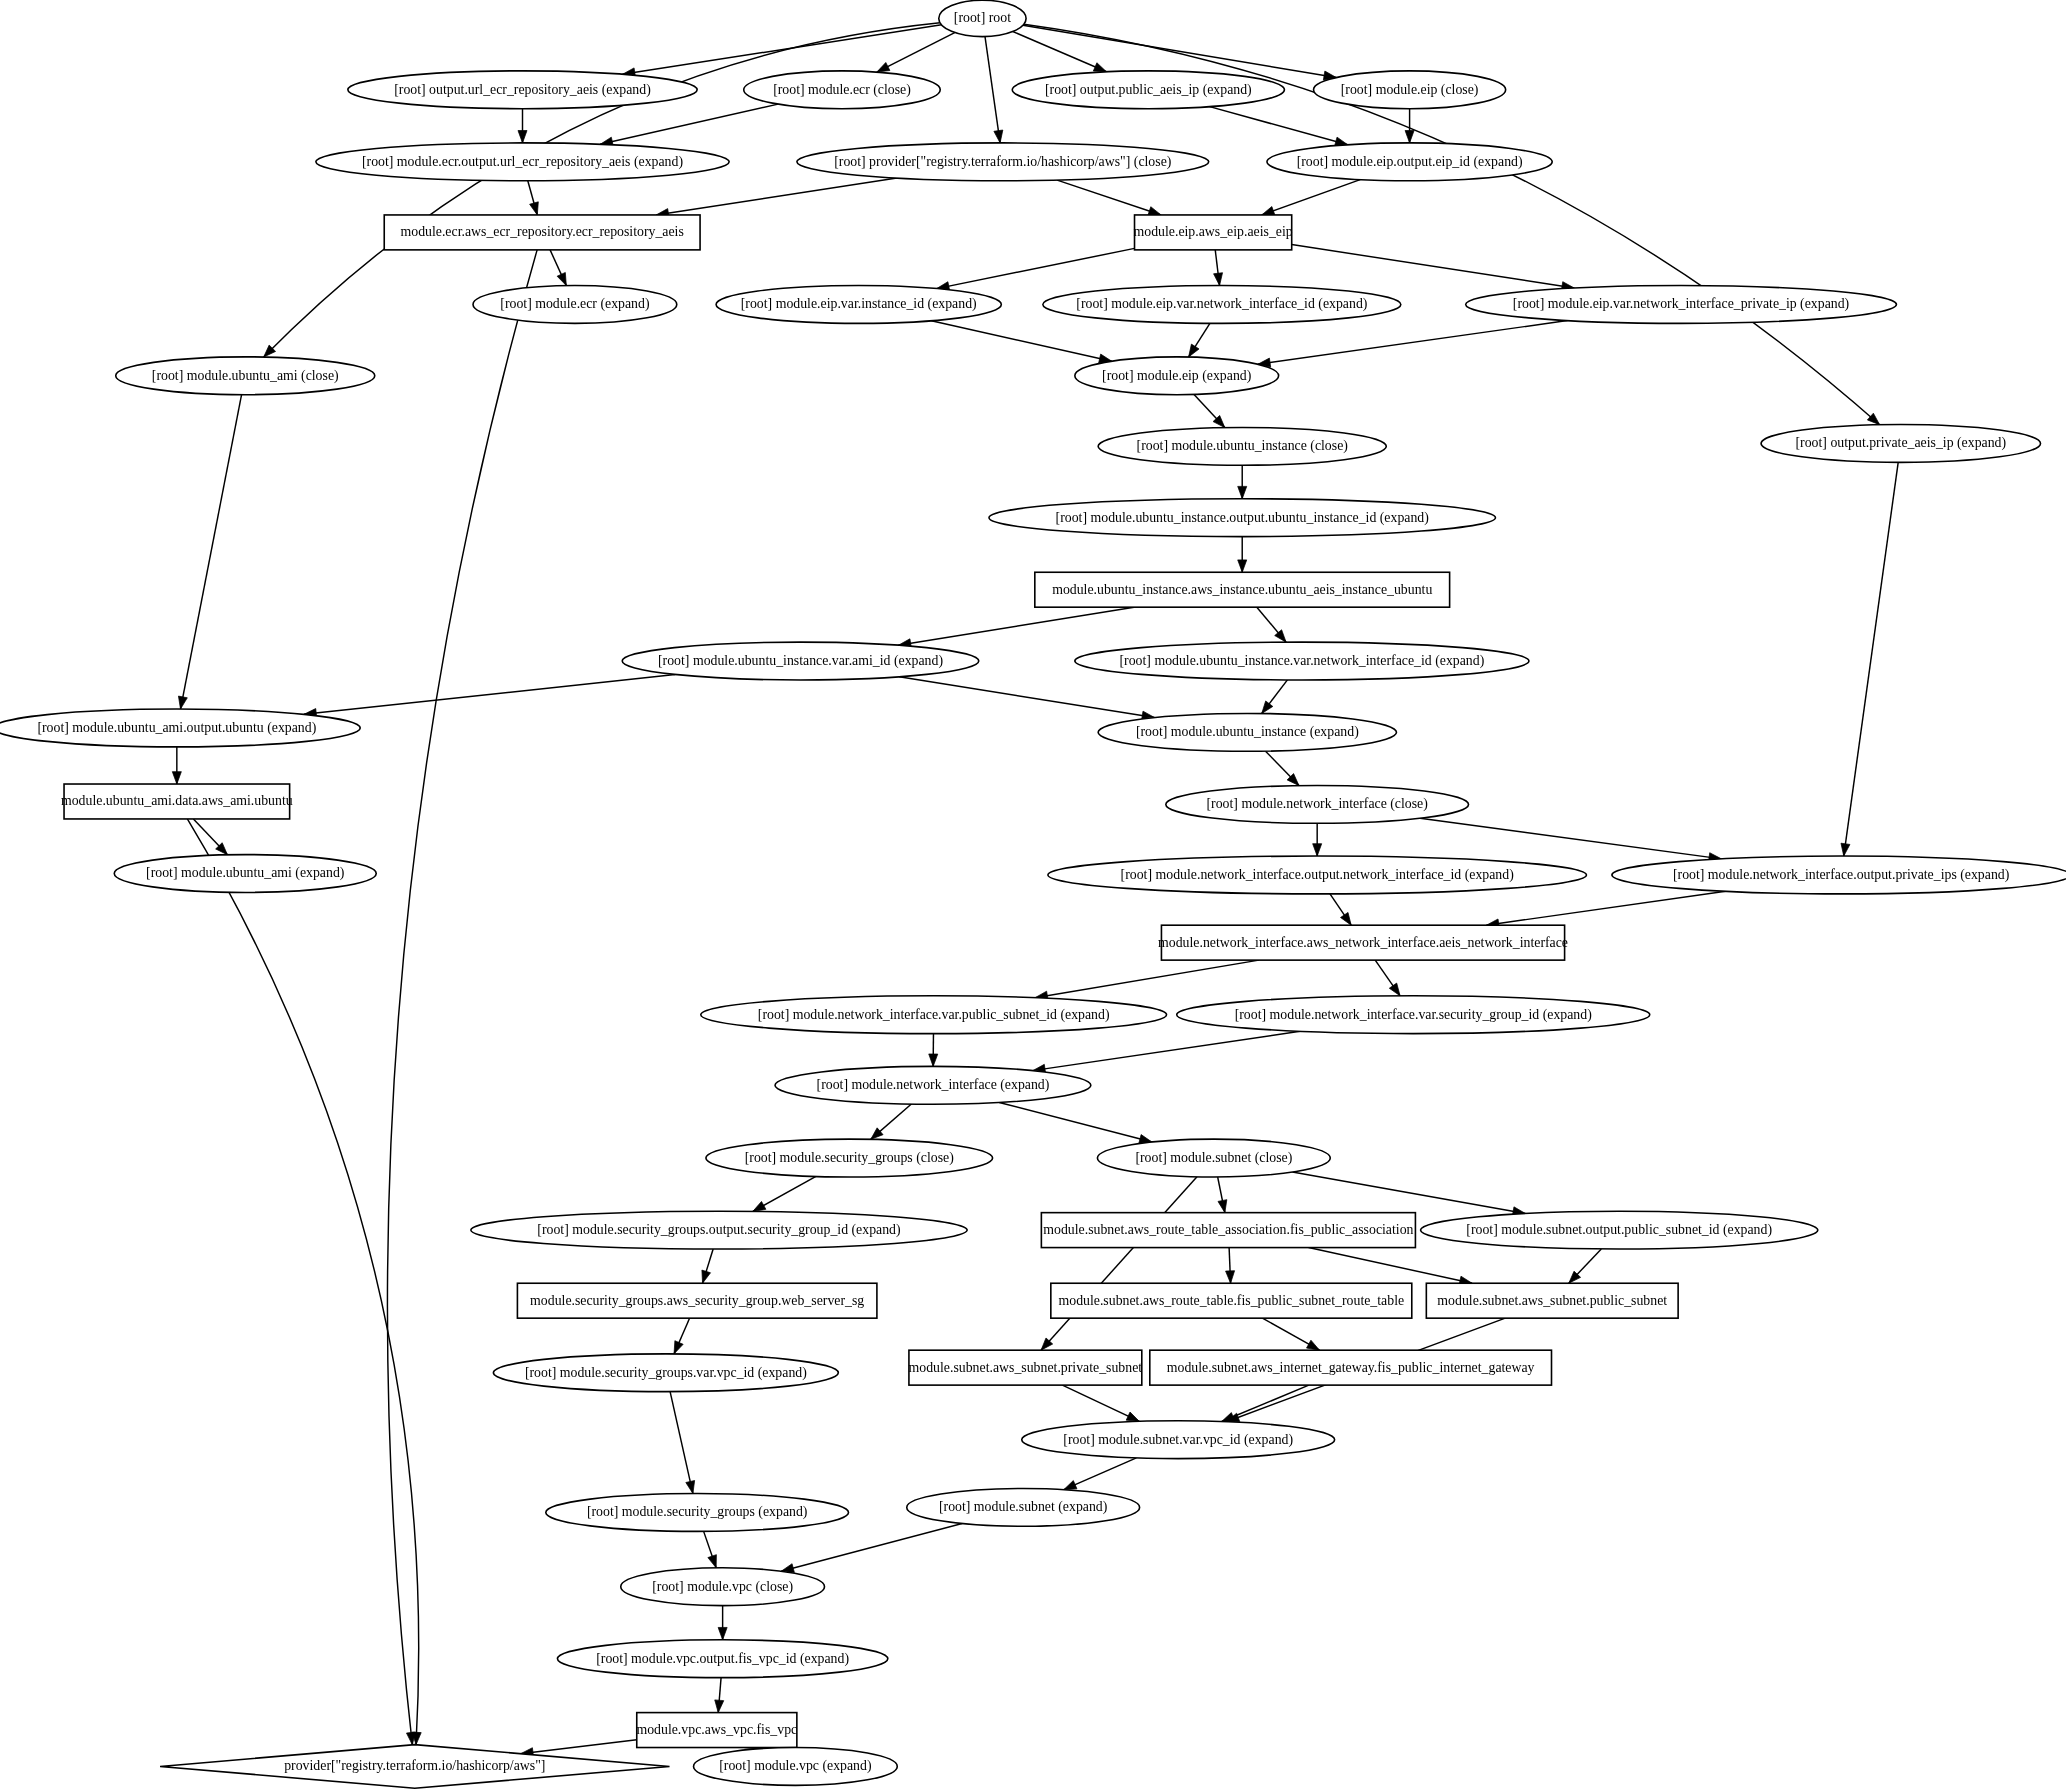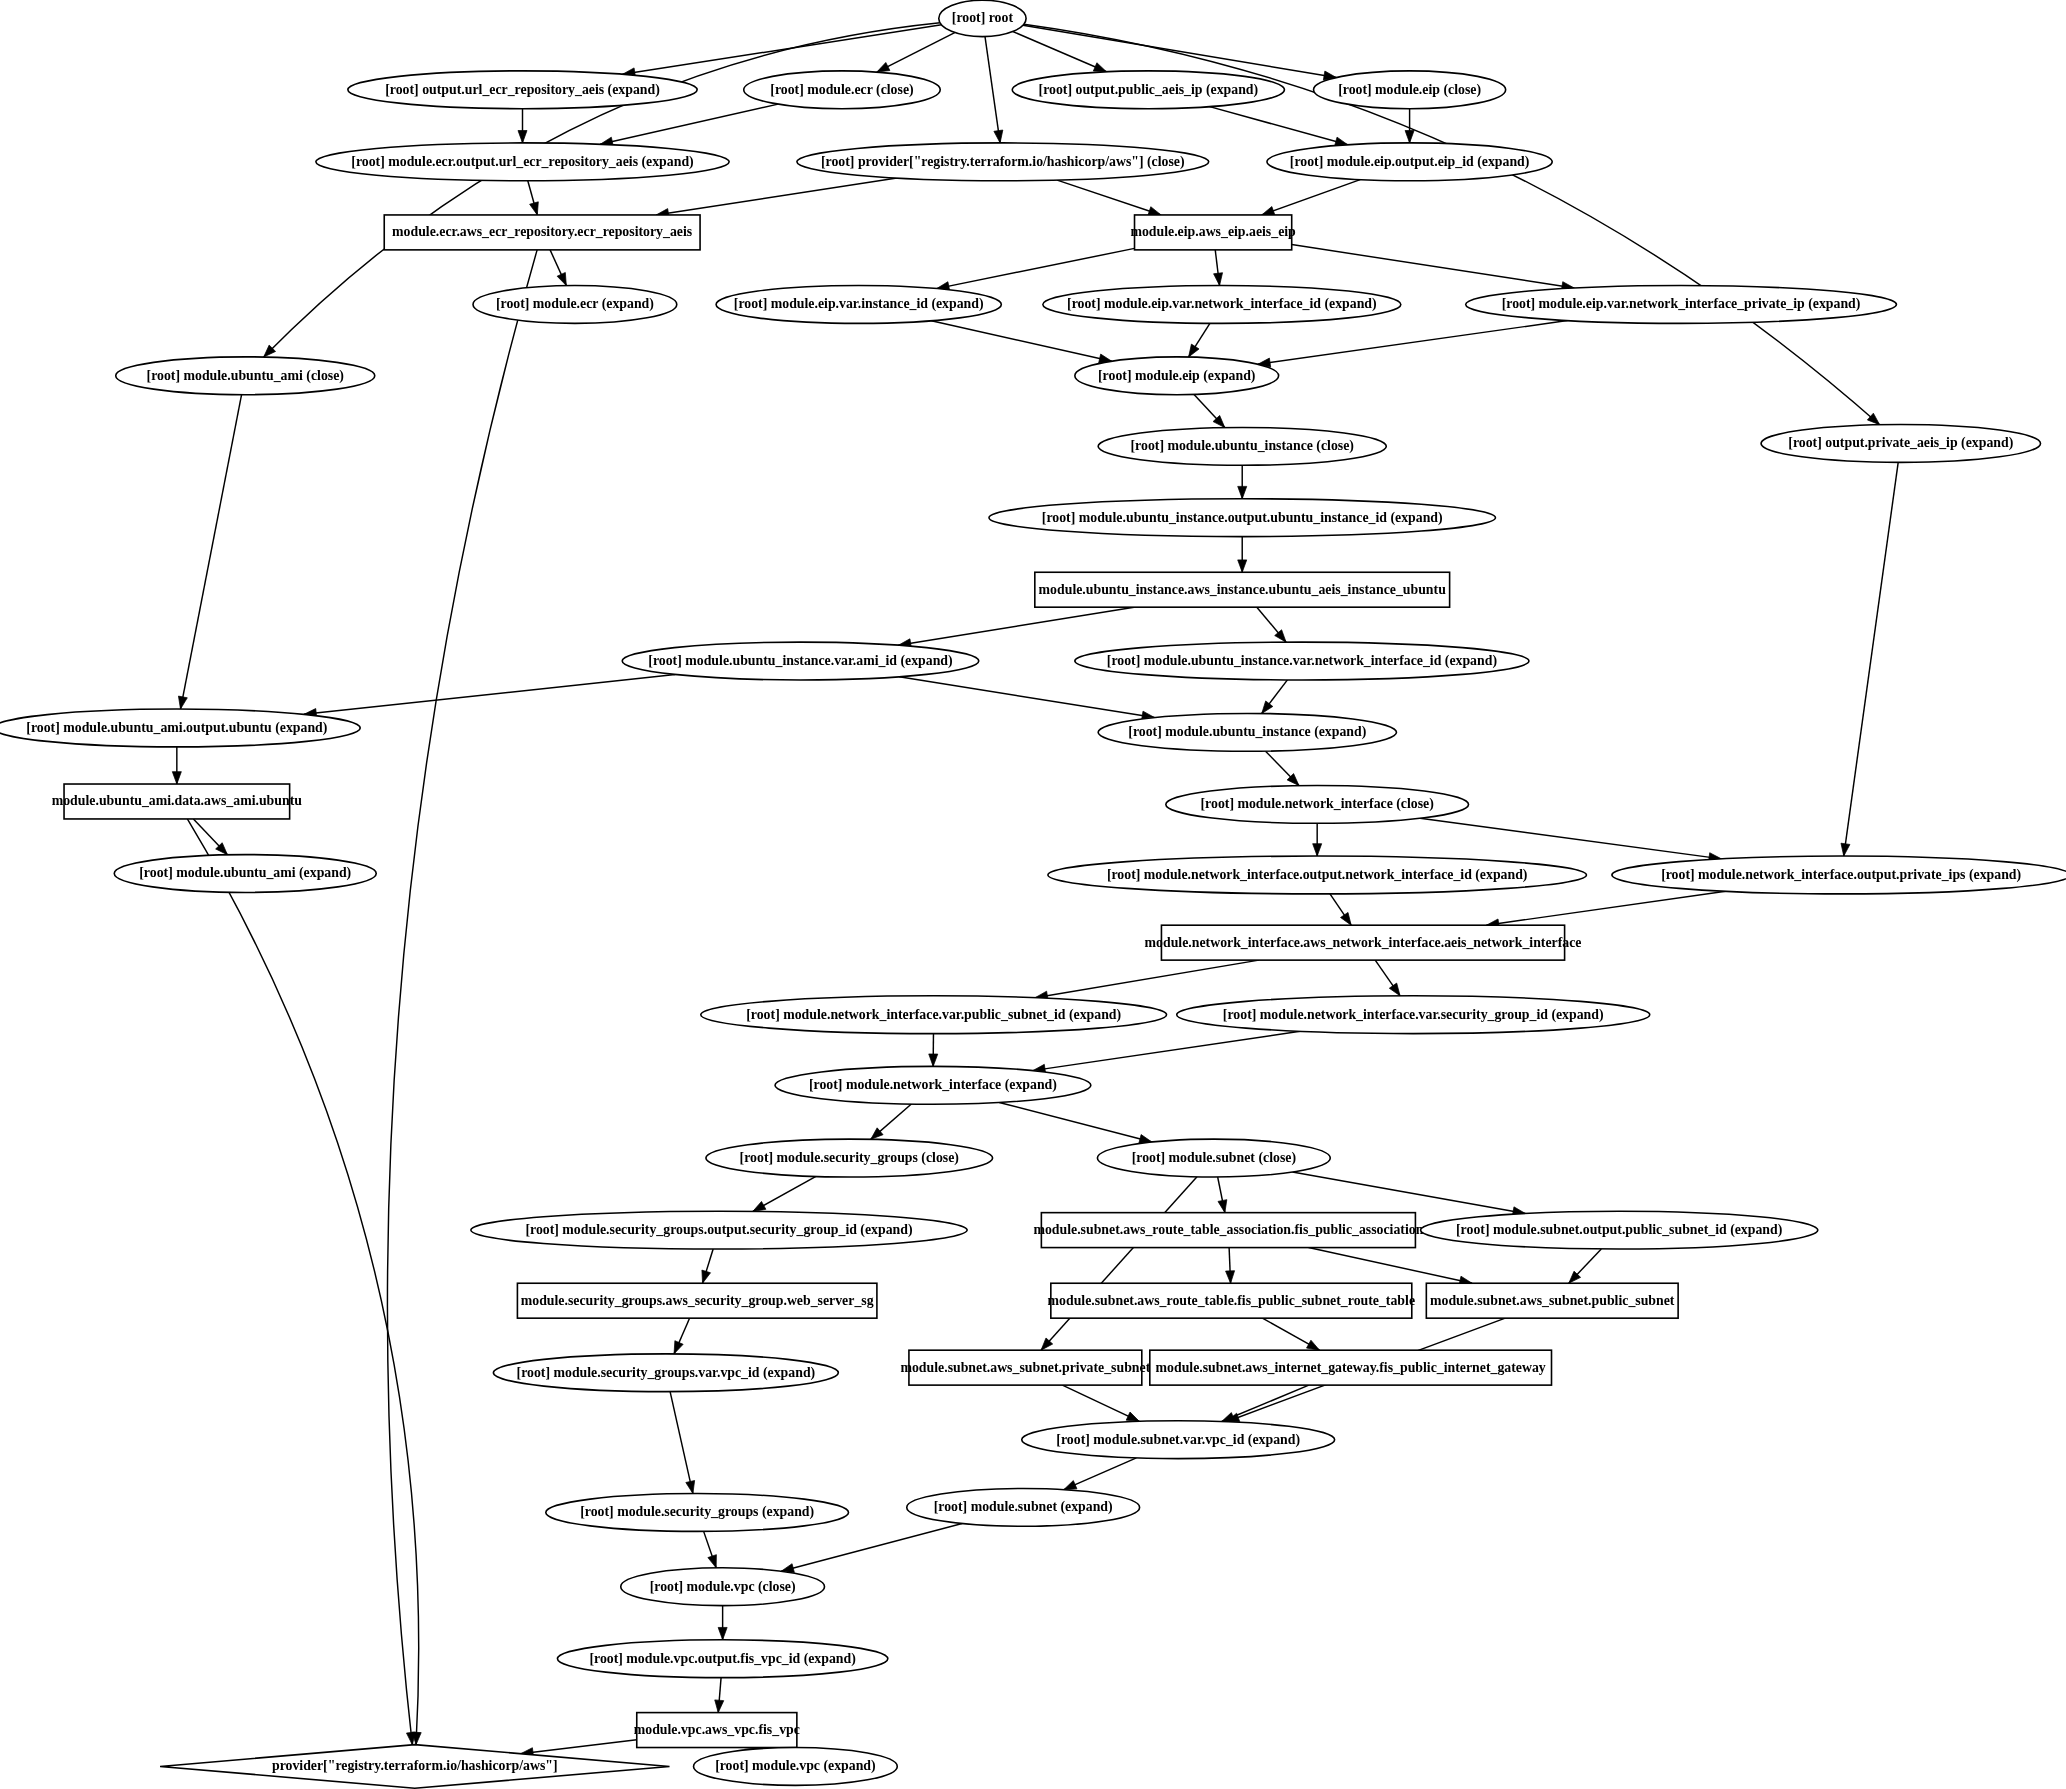--- a/index.html
+++ b/index.html
@@ -6,21 +6,20 @@
     margin: 0;
     padding: 0;
     background: #ffffff;
   }
   #graph-root {
     position: relative;
     width: 2066px;
     height: 1790px;
     background: #ffffff;
     font-family: "Liberation Serif", "DejaVu Serif", serif;
-    font-weight: bold;
   }
   svg#graph-canvas {
     position: absolute;
     top: 0; left: 0;
     width: 2066px;
     height: 1790px;
     display: block;
   }
   .node-shape {
     fill: #ffffff;

